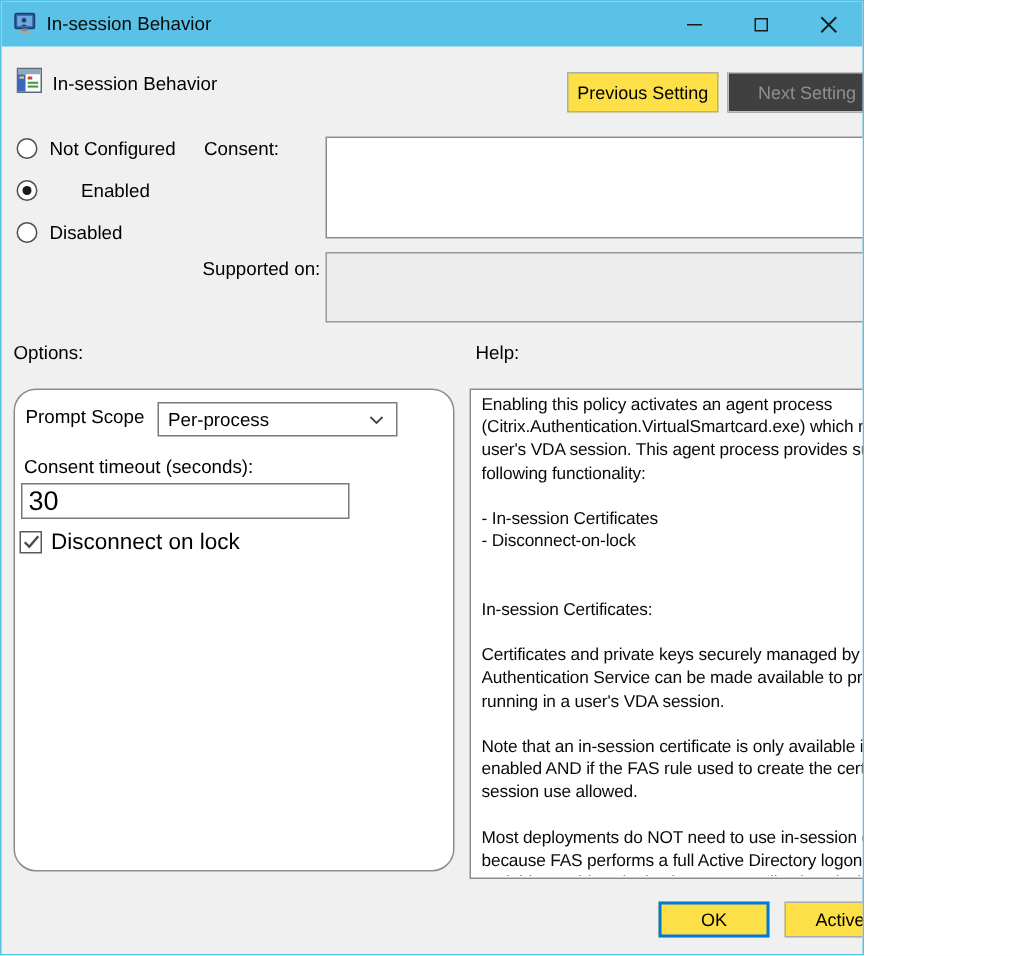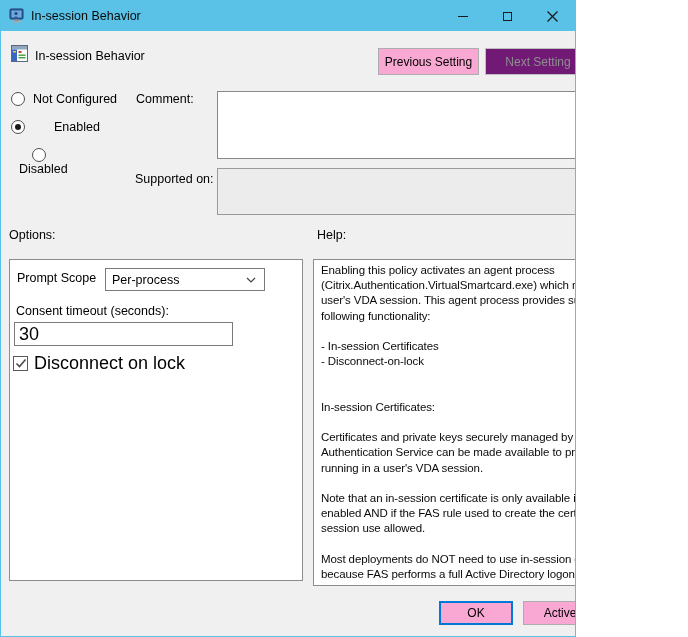--- a/index.html
+++ b/index.html
@@ -23,36 +23,36 @@
   .caption-buttons { position:absolute; right:0; top:0; height:30px; display:flex; }
   .cap-btn { width:45px; height:30px; display:flex; align-items:center; justify-content:center; }
   .min-glyph { width:10px; height:1px; background:#1b1b1b; }
   .max-glyph { width:9px; height:9px; border:1px solid #1b1b1b; }
 
   
   .header-icon { position:absolute; left:10px; top:44px; width:17px; height:17px; }
   .header-title { position:absolute; left:34px; top:48px; font-size:12.5px; }
 
   .btn {
-    position:absolute; background:#f9a8d4; border:1px solid #adadad;
+    position:absolute; background:#fde047; border:1px solid #adadad;
     font-family:"Liberation Sans",sans-serif; font-size:12px; color:#000;
     display:flex; align-items:center; justify-content:center;
   }
-  .btn.disabled { background:#701a75; border-color:#bfbfbf; color:#8f8f8f; }
+  .btn.disabled { background:#404040; border-color:#bfbfbf; color:#8f8f8f; }
   .btn.default-focus { border:2px solid #0078d7; }
 
   #btn-previous { left:377px; top:47px; width:101px; height:27px; }
   #btn-next     { left:484px; top:47px; width:106px; height:27px; }
   #btn-ok       { left:438px; top:600px; width:74px;  height:24px; }
   #btn-cancel   { left:522px; top:600px; width:74px;  height:24px; }
   #btn-apply    { left:607px; top:600px; width:73px;  height:24px; }
 
   
   .radio-row { position:absolute; left:10px; display:flex; align-items:center; }
-  #radio-row-0 { top:91px;justify-content:center; } #radio-row-1 { top:119px;gap:21px; } #radio-row-2 { top:147px;flex-direction:column; }
+  #radio-row-0 { top:91px;justify-content:center; } #radio-row-1 { top:119px;gap:21px; } #radio-row-2 { top:147px; }
   .radio-circle {
     width:14px; height:14px; border-radius:50%;
     border:1px solid #4f4f4f; background:#fff; position:relative;
   }
   .radio-circle.checked::after {
     content:""; position:absolute; left:3px; top:3px;
     width:6px; height:6px; border-radius:50%; background:#1a1a1a;
   }
   .radio-label { margin-left:8px; font-size:12.5px; }
 
@@ -66,21 +66,21 @@
   }
   #comment-box   { top:90px;  height:68px; }
   #supported-box { top:167px; height:47px; background:#ececec; border-color:#9a9a9a; }
   .sb-arrow { position:absolute; right:3px; width:12px; height:8px; }
   .sb-arrow.up { top:4px; } .sb-arrow.down { bottom:4px; }
 
   
   #options-label { left:8px;  top:227px; }
   #help-label    { left:316px; top:227px; }
   .panel { position:absolute; background:#fff; border:1px solid #8c8c8c; }
-  #options-panel { left:8px;   top:258px; width:294px; height:322px; }
+  #options-panel { left:8px;   top:258px; width:294px; height:322px;border-radius:15px; }
   #help-panel    { left:312px; top:258px; width:367px; height:327px; }
 
   #prompt-scope-label { position:absolute; left:7px; top:11px; font-size:12.5px; }
   .combobox {
     position:absolute; left:95px; top:8px; width:160px; height:23px;
     background:#fff; border:1px solid #7a7a7a;
     display:flex; align-items:center; font-size:12.5px;
   }
   .combobox .combo-value { margin-left:6px; flex:1; }
   .combobox .combo-chevron { margin-right:8px; }
@@ -89,21 +89,21 @@
   .text-input {
     position:absolute; left:4px; top:62px; width:219px; height:24px;
     border:1px solid #7a7a7a; background:#fff; font-family:"Liberation Sans",sans-serif;
     font-size:18px; padding-left:4px; outline:none;
   }
   .checkbox-row { position:absolute; left:3px; top:93px; display:flex; align-items:center; }
   .checkbox {
     width:15px; height:15px; border:1px solid #5a5a5a; background:#fff;
     display:flex; align-items:center; justify-content:center;
   }
-  .checkbox-label { margin-left:6px; font-size:18px; }
+  .checkbox-label { margin-left:6px; font-size:15px; }
 
   
   .help-text {
     position:absolute; left:7px; top:3px; right:20px; bottom:1px;
     font-size:11.5px; letter-spacing:-0.1px; line-height:15.2px;
     white-space:pre; overflow:hidden; color:#0a0a0a;
   }
   .v-scrollbar {
     position:absolute; top:0; right:0; width:17px; height:100%;
     background:#f0f0f0; border-left:1px solid #e2e2e2;
@@ -166,21 +166,21 @@
   </div>
   <div class="radio-row" id="radio-row-1">
     <div class="radio-circle checked"></div>
     <span class="radio-label">Enabled</span>
   </div>
   <div class="radio-row" id="radio-row-2">
     <div class="radio-circle"></div>
     <span class="radio-label">Disabled</span>
   </div>
 
-  <span class="field-label" id="comment-label">Comment:</span>
+  <span class="field-label" id="comment-label">Consent:</span>
   <div class="scrollbox" id="comment-box">
     <span></span>
     <svg class="sb-arrow up" viewBox="0 0 12 8">
       <polyline points="2,6 6,2 10,6" fill="none" stroke="#9a9a9a" stroke-width="1.3"></polyline>
     </svg>
     <svg class="sb-arrow down" viewBox="0 0 12 8">
       <polyline points="2,2 6,6 10,2" fill="none" stroke="#9a9a9a" stroke-width="1.3"></polyline>
     </svg>
   </div>
 

